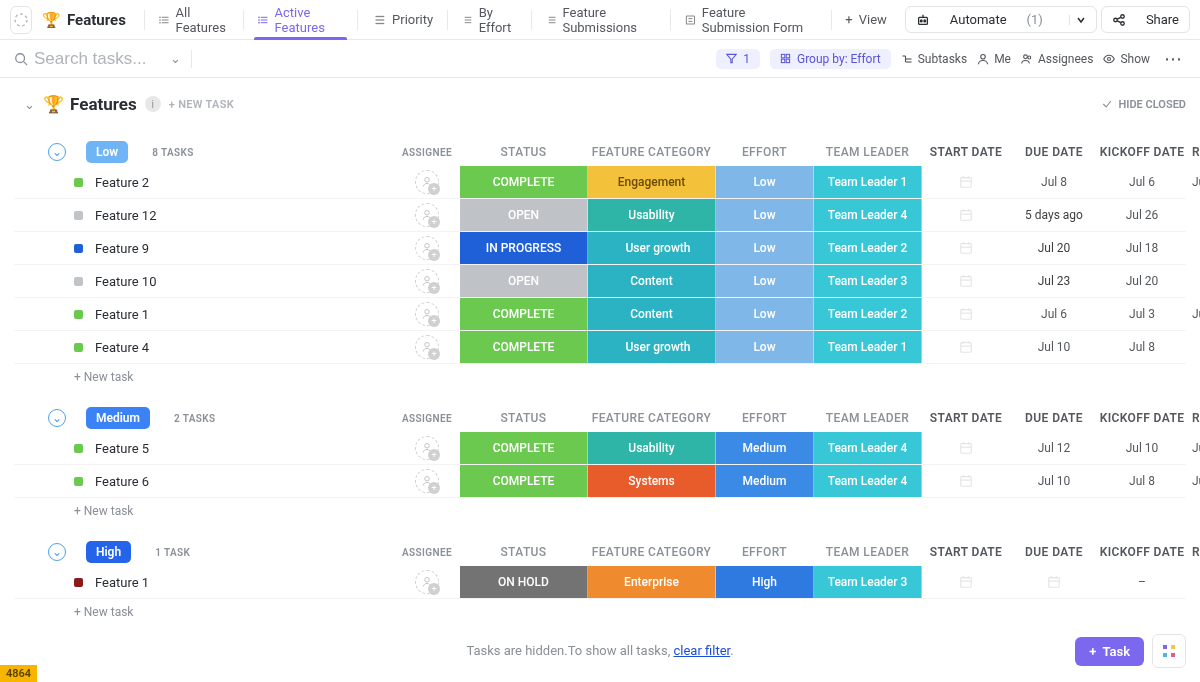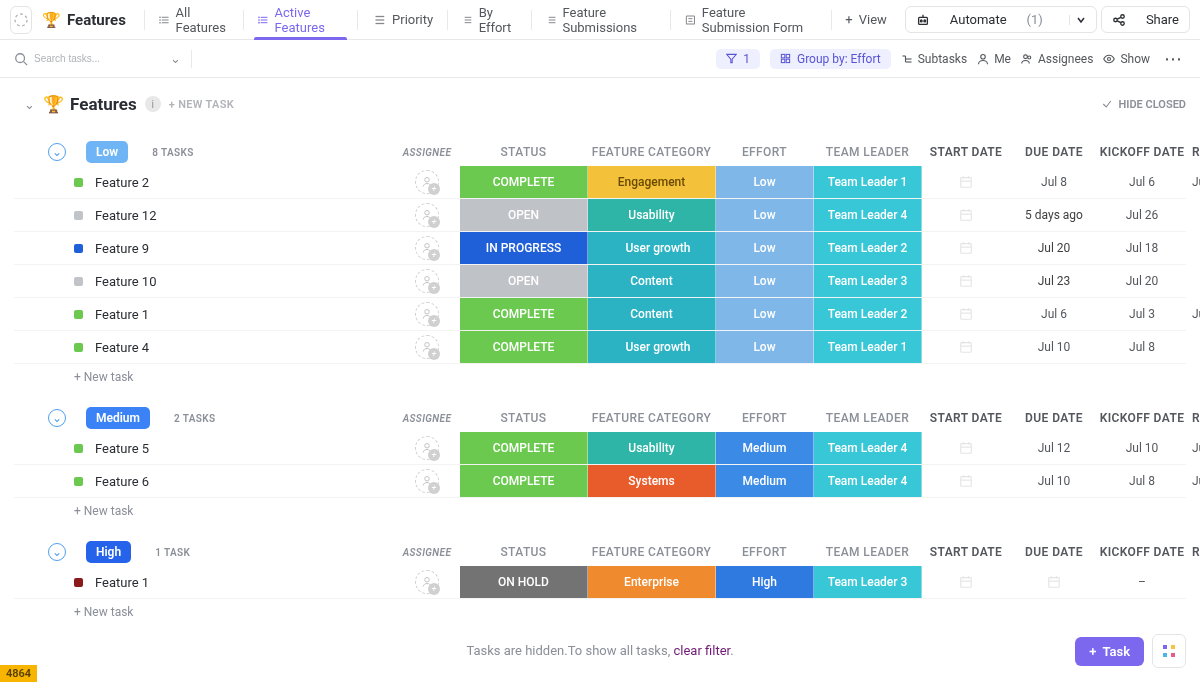--- a/index.html
+++ b/index.html
@@ -13,21 +13,21 @@
 .tab.active::after { content:""; position:absolute; left:6px; right:6px; bottom:0; height:3px; background:#7b68ee; border-radius:2px 2px 0 0; }
 .tab-icon { width:14px; height:14px; opacity:.7; }
 .tab.active .tab-icon { opacity:1; }
 .tab-sep { width:1px; height:20px; background:#e8e8e8; }
 .add-view { display:flex; align-items:center; gap:6px; color:#54575d; padding:0 10px; cursor:pointer; }
 .spacer { flex:1; }
 .tb-btn { display:flex; align-items:center; gap:20px; border:1px solid #e4e4e4; border-radius:6px; padding:5px 10px; background:#fff; cursor:pointer; color:#2a2e34; font-size:13px; }
 .tb-btn .caret-box { border-left:1px solid #e4e4e4; margin-left:6px; padding-left:6px; display:flex; align-items:center; }
 .toolbar2 { display:flex; align-items:center; height:38px; border-bottom:1px solid #e8e8e8; padding:0 14px; gap:10px; }
 .search-wrap { display:flex; align-items:center; gap:6px; color:#8a8f98; }
-.search-input { border:none; outline:none; font-size:10px; color:#2a2e34; width:130px; }
+.search-input { border:none; outline:none; font-size:17px; color:#2a2e34; width:130px; }
 .search-input::placeholder { color:#b0b3b8; }
 .caret-sm { color:#8a8f98; }
 .pill { display:flex; align-items:center; gap:6px; background:#eef0ff; color:#5a53d6; padding:3px 10px; border-radius:5px; font-size:12px; cursor:pointer; }
 .tool-link { display:flex; align-items:center; gap:5px; color:#54575d; font-size:12px; cursor:pointer; }
 .more-icon { font-size:18px; color:#54575d; cursor:pointer; padding:0 4px; }
 .content { padding:10px 14px 80px 14px; }
 .list-header { display:flex; align-items:center; gap:8px; padding:6px 0 10px 10px; }
 .list-header .chev { color:#8a8f98; cursor:pointer; }
 .list-title { font-weight:700; font-size:17px; display:flex; align-items:center; gap:6px; }
 .info-dot { width:16px; height:16px; border-radius:50%; background:#e8e8e8; color:#8a8f98; font-size:10px; display:flex; align-items:center; justify-content:center; }
@@ -38,34 +38,34 @@
 .group-badge { padding:4px 10px; border-radius:5px; font-weight:600; font-size:12px; color:#fff; cursor:pointer; }
 .group-badge.low { background:#6fb5f6; }
 .group-badge.medium { background:#3b82f6; }
 .group-badge.high { background:#2563eb; }
 .task-count { color:#8a8f98; font-size:10px; font-weight:600; letter-spacing:.4px; margin-left:12px; }
 .col-label { color:#8a8f98; font-size:10px; font-weight:600; letter-spacing:.4px; text-align:center; }
 .row { display:flex; align-items:stretch; height:33px; border-bottom:1px solid #f3f3f3; }
 .name-cell { display:flex; align-items:center; width:380px; flex-shrink:0; padding-left:60px; gap:12px; }
 .status-dot { width:9px; height:9px; border-radius:2px; flex-shrink:0; }
 .task-name { font-size:13px; color:#2a2e34; cursor:pointer; }
-.assignee-cell { width:66px; display:flex; align-items:center; justify-content:center; flex-shrink:0;font-style:italic; }
+.assignee-cell { width:66px; display:flex; align-items:center; justify-content:center; flex-shrink:0; }
 .assignee-placeholder { width:24px; height:24px; border-radius:50%; border:1px dashed #d0d0d0; position:relative; display:flex; align-items:center; justify-content:center; }
 .assignee-placeholder::after { content:"+"; position:absolute; right:-2px; bottom:-2px; width:12px; height:12px; border-radius:50%; background:#d0d0d0; color:#fff; font-size:9px; display:flex; align-items:center; justify-content:center; }
 .assignee-placeholder svg { width:12px; height:12px; stroke:#c0c0c0; }
 .badge-cell { width:128px; flex-shrink:0; display:flex; align-items:center; justify-content:center; font-size:12px; font-weight:500; color:#fff; border-right:1px solid rgba(255,255,255,.4); }
 .badge-cell.narrow { width:98px; }
 .badge-cell.wide { width:108px; }
 .date-cell { width:88px; flex-shrink:0; display:flex; align-items:center; justify-content:center; font-size:12px; color:#54575d; }
 .date-cell.overdue { color:#404040; }
 .date-cell .cal-icon { opacity:.35; }
 .review-cell { width:50px; flex-shrink:0; display:flex; align-items:center; justify-content:flex-start; font-size:12px; color:#54575d; overflow:hidden; padding-left:6px; }
 .new-task-row { padding:6px 0 6px 60px; color:#8a8f98; font-size:12px; cursor:pointer; }
 .hidden-msg { text-align:center; color:#8a8f98; font-size:13px; margin-top:18px; }
-.hidden-msg a { color:#701a75; cursor:pointer; }
+.hidden-msg a { color:#1d4ed8; text-decoration:underline; cursor:pointer; }
 .col-headers { display:flex; align-items:center; height:28px; }
 .col-headers .name-cell { padding-left:60px; }
 .fab-row { position:fixed; right:14px; bottom:14px; display:flex; gap:8px; align-items:center; }
 .task-fab { background:#7b68ee; color:#fff; border-radius:6px; padding:7px 14px; display:flex; align-items:center; gap:6px; font-weight:600; font-size:13px; cursor:pointer; }
 .grid-fab { width:34px; height:34px; border:1px solid #e4e4e4; border-radius:6px; display:flex; align-items:center; justify-content:center; cursor:pointer; background:#fff; }
 .corner-tag { position:fixed; left:0; bottom:0; background:#f7b500; color:#5a4100; font-size:11px; padding:2px 6px; font-weight:600; }
 
 .c-complete { background:#6bc950; }
 .c-open { background:#bfc2c6; }
 .c-inprogress { background:#1f5fd8; }

